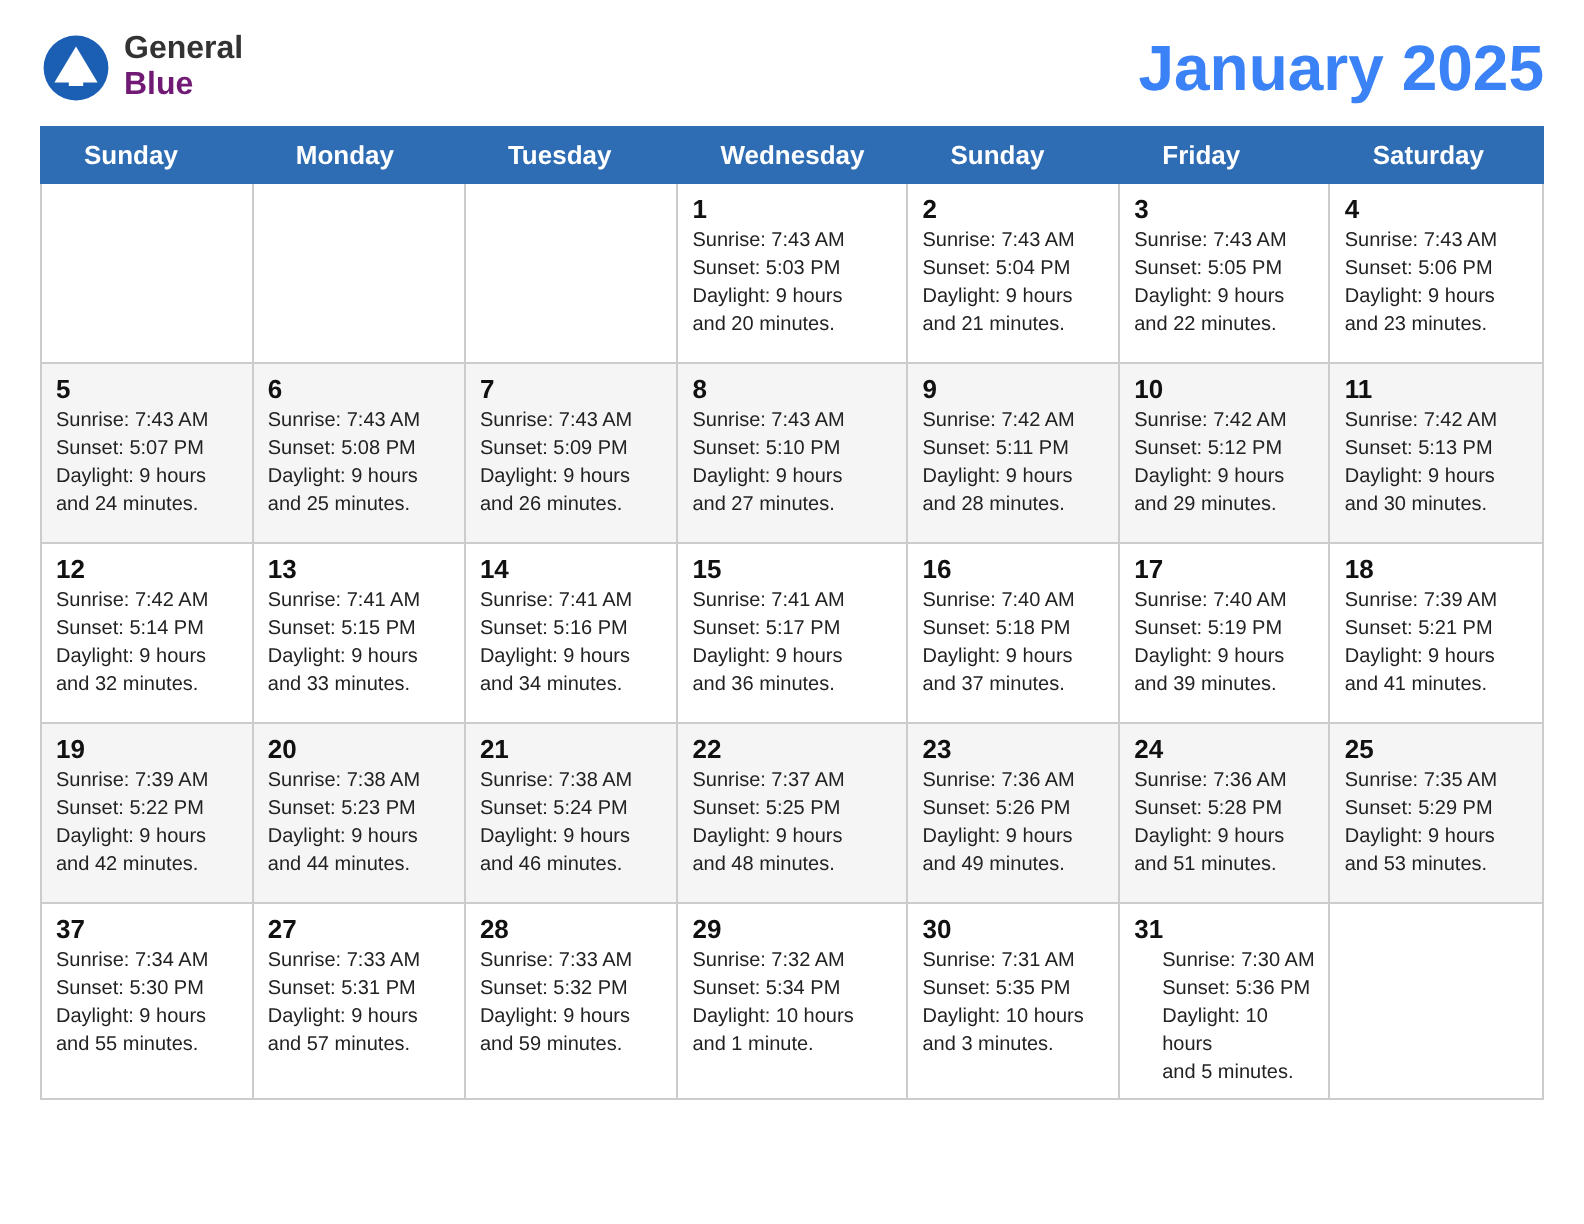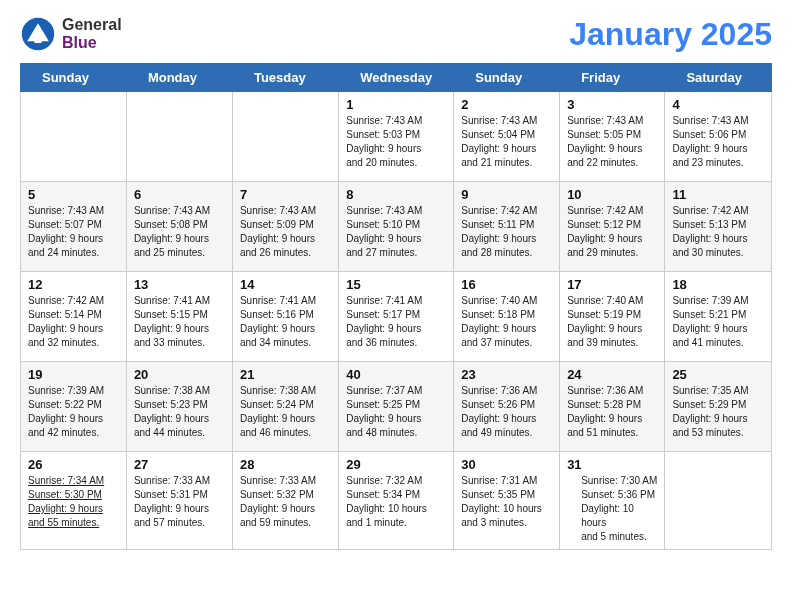--- a/index.html
+++ b/index.html
@@ -273,21 +273,21 @@
 and 44 minutes.</div>
         </td>
         <td>
           <span class="day-num">21</span>
           <div class="day-info" style="white-space: pre-line;">Sunrise: 7:38 AM
 Sunset: 5:24 PM
 Daylight: 9 hours
 and 46 minutes.</div>
         </td>
         <td>
-          <span class="day-num">40</span>
+          <span class="day-num">22</span>
           <div class="day-info" style="white-space: pre-line;">Sunrise: 7:37 AM
 Sunset: 5:25 PM
 Daylight: 9 hours
 and 48 minutes.</div>
         </td>
         <td>
           <span class="day-num">23</span>
           <div class="day-info" style="white-space: pre-line;">Sunrise: 7:36 AM
 Sunset: 5:26 PM
 Daylight: 9 hours
@@ -303,22 +303,22 @@
         <td>
           <span class="day-num">25</span>
           <div class="day-info" style="white-space: pre-line;">Sunrise: 7:35 AM
 Sunset: 5:29 PM
 Daylight: 9 hours
 and 53 minutes.</div>
         </td>
       </tr>
       <tr>
         <td>
-          <span class="day-num">26</span>
-          <div class="day-info" style="white-space: pre-line; text-decoration: underline;">Sunrise: 7:34 AM
+          <span class="day-num">37</span>
+          <div class="day-info" style="white-space: pre-line;">Sunrise: 7:34 AM
 Sunset: 5:30 PM
 Daylight: 9 hours
 and 55 minutes.</div>
         </td>
         <td>
           <span class="day-num">27</span>
           <div class="day-info" style="white-space: pre-line;">Sunrise: 7:33 AM
 Sunset: 5:31 PM
 Daylight: 9 hours
 and 57 minutes.</div>

